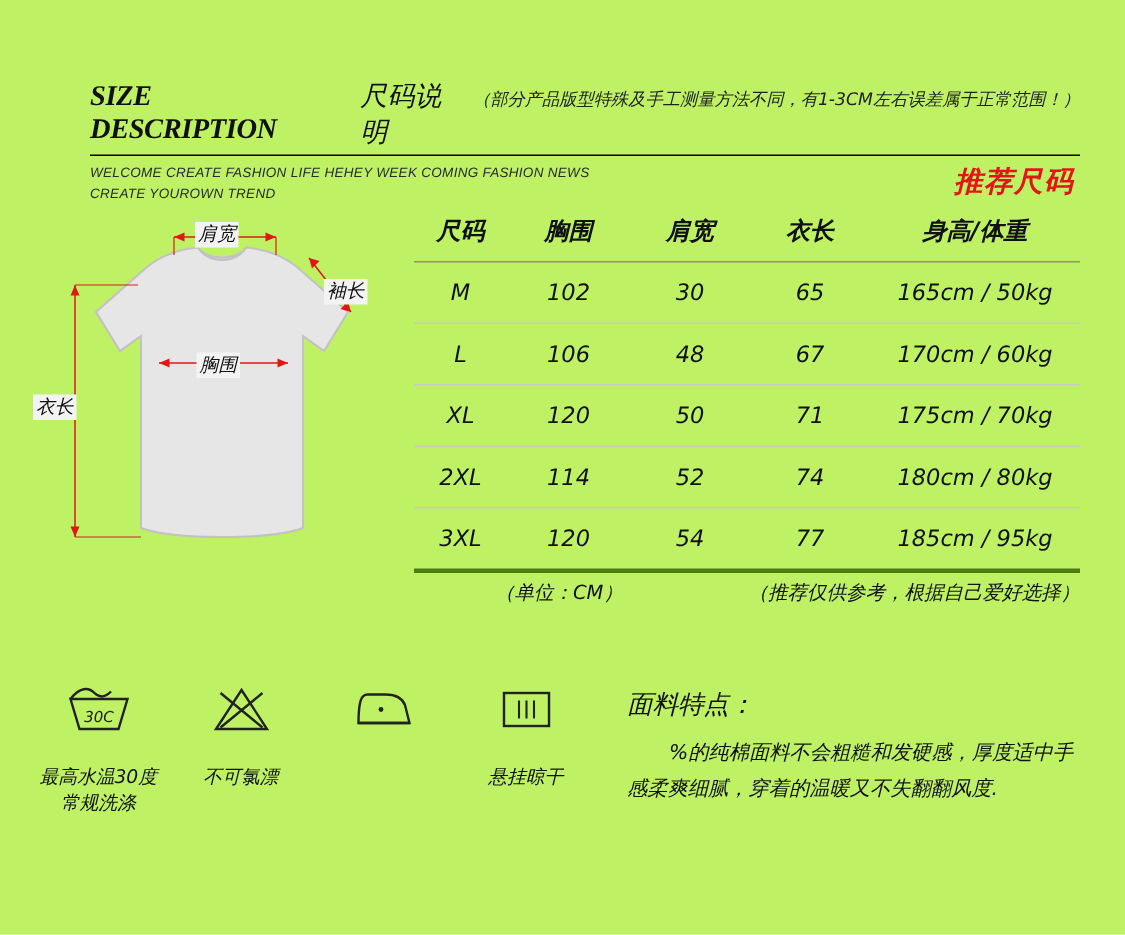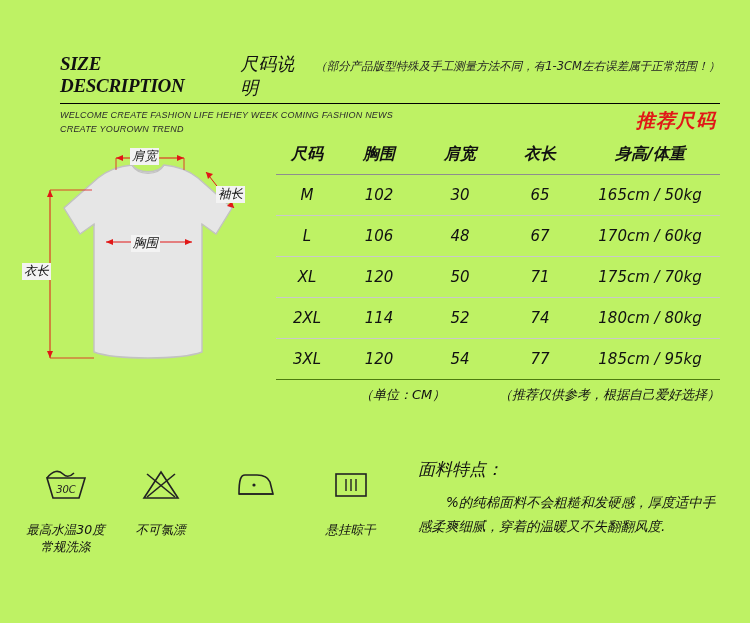--- a/index.html
+++ b/index.html
@@ -100,41 +100,41 @@
   }
   table.size-table td {
     font-size: 15px;
     color: #111;
     text-align: center;
     padding: 11px 0 11px 0;
     border-bottom: 1px solid #c9c9c9;
     white-space: nowrap;
   }
   table.size-table tr:last-child td {
-    border-bottom: 1px solid #4d7c0f;
+    border-bottom: 3px solid #4d7c0f;
   }
   table.size-table th:nth-child(1), table.size-table td:nth-child(1) { width: 62px; }
   table.size-table th:nth-child(2), table.size-table td:nth-child(2) { width: 82px; }
   table.size-table th:nth-child(3), table.size-table td:nth-child(3) { width: 80px; }
   table.size-table th:nth-child(4), table.size-table td:nth-child(4) { width: 80px; }
   table.size-table th:nth-child(5), table.size-table td:nth-child(5) { width: 140px; }
   .col-height { font-size: 15.5px; }
 
   .table-footnotes {
     position: absolute;
     left: 276px;
     top: 386px;
     width: 444px;
     display: flex;
     justify-content: space-between;
     font-size: 13px;
     font-family: "DejaVu Sans", sans-serif;
     color: #111;
   }
-  .footnote-left { margin-left: 84px; }
+  .footnote-left { margin-left: 54px; }
   .footnote-right { margin-right: 0px; }
 
   
   .diagram {
     position: absolute;
     left: 20px;
     top: 130px;
     width: 256px;
     height: 290px;
   }
@@ -149,21 +149,21 @@
   }
   .lbl-shoulder { left: 110px; top: 18px; }
   .lbl-sleeve { left: 196px; top: 40px; margin-top: 16px; }
   .lbl-chest { left: 111px; top: 105px; color:#111; }
   .lbl-length { left: 2px; top: 133px; }
 
   
   .care-row {
     position: absolute;
     left: 18px;
-    top: 464px;
+    top: 452px;
     width: 380px;
     display: flex;
   }
   .care-item {
     width: 95px;
     text-align: center;
   }
   .care-icon {
     height: 42px;
     display: flex;

